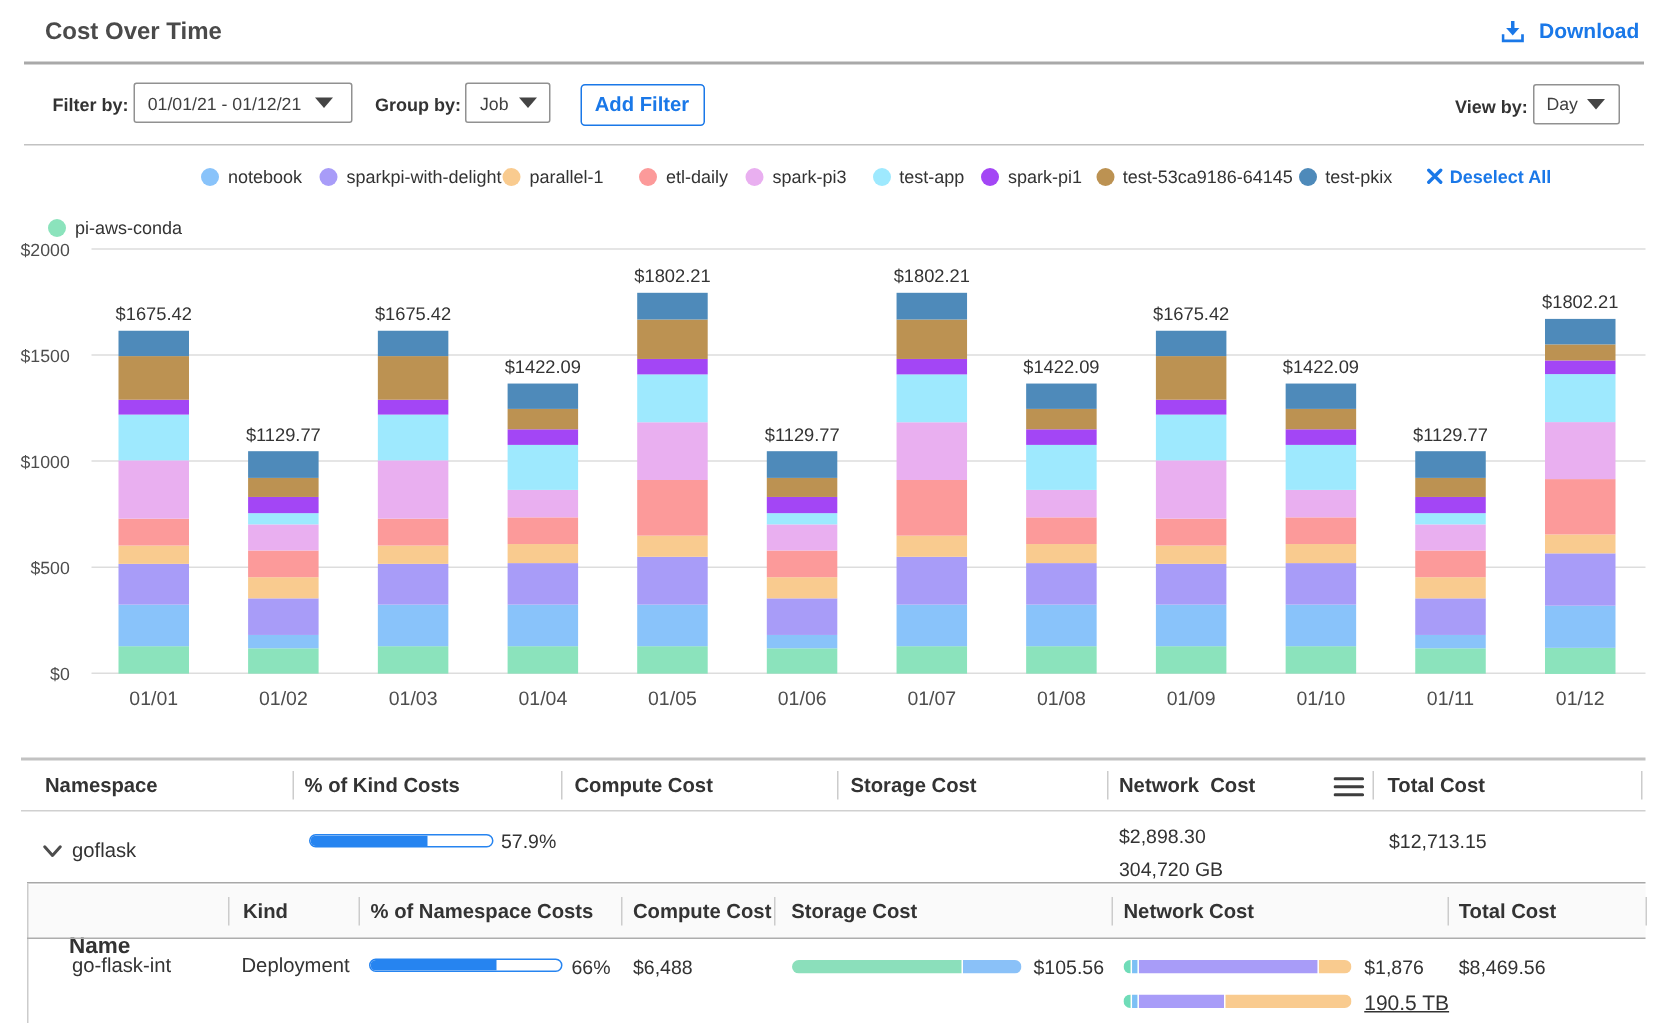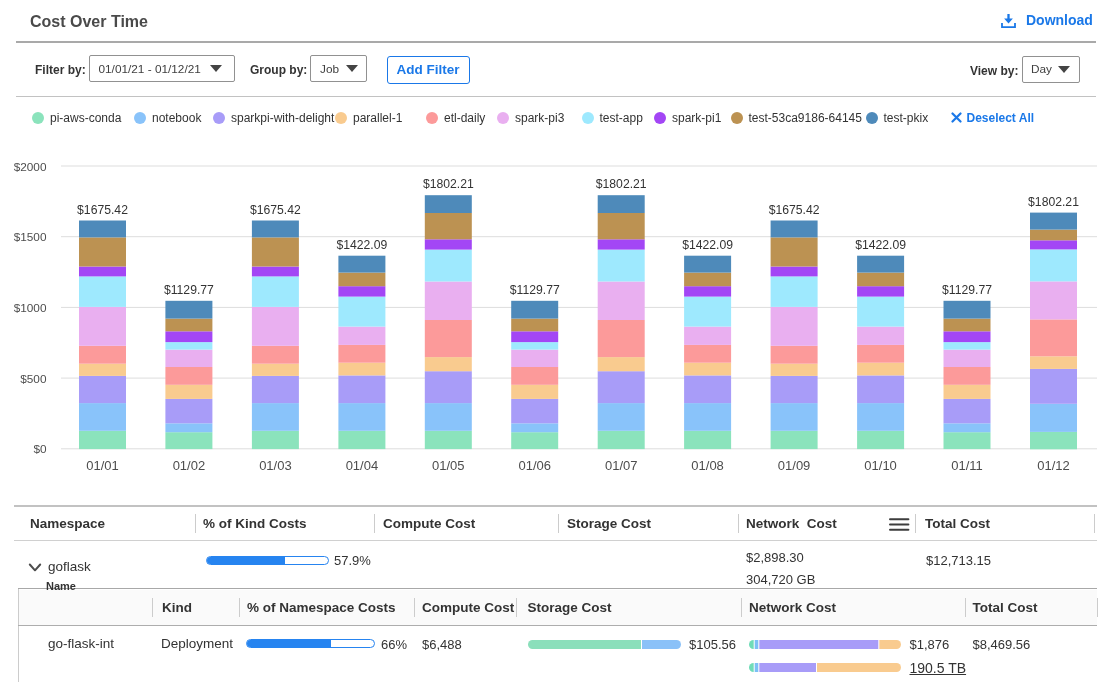--- a/index.html
+++ b/index.html
@@ -37,21 +37,21 @@
     <span class="caret"></span>
   </div>
   <div class="abs b blue" style="left:386.5px;top:56px;width:83px;height:27.5px;border:1.5px solid #1a78e8;border-radius:3px;font-size:13.5px;text-align:center;line-height:25px;">Add Filter</div>
   <div class="abs b" style="left:970px;top:64px;font-size:12px;">View by:</div>
   <div class="selbox" style="left:1022px;top:55.5px;width:58px;height:27px;padding-left:8px;padding-right:9px;">
     <span>Day</span>
     <span class="caret"></span>
   </div>
   <div class="abs" style="left:16px;top:95.6px;width:1080px;height:1.9px;background:#c2c2c2;"></div>
 
-  <div class="leg" style="left:32px;"><span class="dot" style="background:#8BE3BC;"></span>pi-aws-conda</div>
+  <div class="leg" style="left:32px;margin-top:34px;"><span class="dot" style="background:#8BE3BC;"></span>pi-aws-conda</div>
   <div class="leg" style="left:134px;"><span class="dot" style="background:#89C3FA;"></span>notebook</div>
   <div class="leg" style="left:213px;"><span class="dot" style="background:#A89CF8;"></span>sparkpi-with-delight</div>
   <div class="leg" style="left:335px;"><span class="dot" style="background:#F9CB8F;"></span>parallel-1</div>
   <div class="leg" style="left:426px;"><span class="dot" style="background:#FC9A9A;"></span>etl-daily</div>
   <div class="leg" style="left:497px;"><span class="dot" style="background:#E9AFF0;"></span>spark-pi3</div>
   <div class="leg" style="left:581.5px;"><span class="dot" style="background:#9EE9FE;"></span>test-app</div>
   <div class="leg" style="left:654px;"><span class="dot" style="background:#A346F5;"></span>spark-pi1</div>
   <div class="leg" style="left:730.5px;"><span class="dot" style="background:#BC9252;"></span>test-53ca9186-64145</div>
   <div class="leg" style="left:865.5px;"><span class="dot" style="background:#4E8ABA;"></span>test-pkix</div>
   <svg class="abs" style="left:951px;top:112px;" width="11" height="11" viewBox="0 0 11 11">
@@ -243,21 +243,21 @@
   </div>
   <div class="abs" style="left:334px;top:553px;font-size:13px;">57.9%</div>
   <div class="abs" style="left:386px;top:553px;font-size:13px;margin-top:36px;">$9,658</div>
   <div class="abs" style="left:567px;top:553px;font-size:13px;margin-top:48px;">$156.85</div>
   <div class="abs" style="left:746px;top:547px;font-size:13px;line-height:22px;">$2,898.30<br>304,720 GB</div>
   <div class="abs" style="left:926px;top:553px;font-size:13px;">$12,713.15</div>
 
   <div class="abs" style="left:18px;top:587.9px;width:1079px;height:1.6px;background:#a8a8a8;"></div>
   <div class="abs" style="left:18px;top:589.5px;width:1079px;height:36px;background:#fafafa;"></div>
   <div class="vline" style="left:18px;top:588.5px;height:94px;"></div>
-  <div class="abs b" style="left:46px;top:580px;font-size:11px;">Name</div>
+  <div class="abs b" style="left:46px;top:622px;font-size:15px;">Name</div>
   <div class="abs b" style="left:162px;top:600px;font-size:13.5px;">Kind</div>
   <div class="abs b" style="left:247px;top:600px;font-size:13.5px;">% of Namespace Costs</div>
   <div class="abs b" style="left:422px;top:600px;font-size:13.5px;">Compute Cost</div>
   <div class="abs b" style="left:527.5px;top:600px;font-size:13.5px;">Storage Cost</div>
   <div class="abs b" style="left:749px;top:600px;font-size:13.5px;">Network Cost</div>
   <div class="abs b" style="left:972.5px;top:600px;font-size:13.5px;">Total Cost</div>
   <div class="vline" style="left:151.5px;top:598px;height:19px;"></div>
   <div class="vline" style="left:239px;top:598px;height:19px;"></div>
   <div class="vline" style="left:414px;top:598px;height:19px;"></div>
   <div class="vline" style="left:516px;top:598px;height:19px;"></div>

